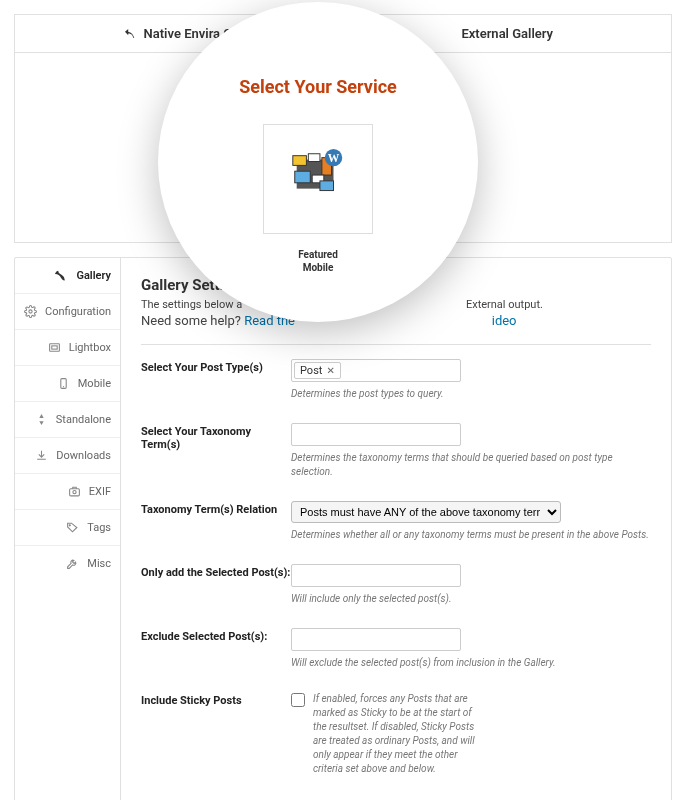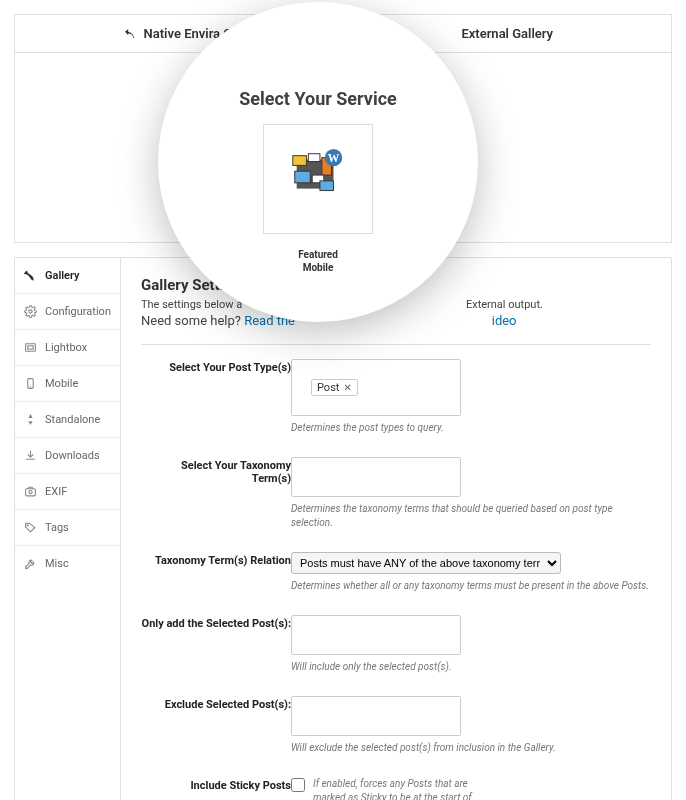--- a/index.html
+++ b/index.html
@@ -4,45 +4,45 @@
   <style>
     * { box-sizing: border-box; margin: 0; padding: 0; }
     body { font-family: -apple-system, BlinkMacSystemFont, "Segoe UI", Roboto, sans-serif; background: #fff; width: 686px; height: 800px; overflow: hidden; position: relative; color: #222; }
     .top-tabs { display: flex; border: 1px solid #e0e0e0; margin: 14px 14px 0 14px; }
     .top-tab { flex: 1; text-align: center; padding: 11px 0; font-size: 13px; font-weight: 600; color: #333; cursor: pointer; border-right: 1px solid #e0e0e0; }
     .top-tab:last-child { border-right: none; }
     .leaf-icon { display: inline-block; width: 11px; height: 11px; margin-right: 4px; vertical-align: -1px; }
     .main-box { border: 1px solid #e0e0e0; border-top: none; margin: 0 14px; height: 190px; }
     .lower-panel { display: flex; margin: 14px; border: 1px solid #e0e0e0; border-radius: 2px; }
     .sidebar { width: 106px; border-right: 1px solid #e0e0e0; }
-    .side-item { display: flex; align-items: center; gap: 8px; padding: 11px 9px; font-size: 11px; color: #666; border-bottom: 1px solid #eee; cursor: pointer; }
+    .side-item { display: flex; align-items: center; gap: 8px; padding: 11px 9px; font-size: 11px; color: #666; border-bottom: 1px solid #eee; cursor: pointer; justify-content: flex-end; }
     .side-item.active { color: #222; font-weight: 600; }
     .side-item .sicon { width: 13px; height: 13px; flex-shrink: 0; color: #888; }
     .side-item.active .sicon { color: #333; }
     .content { flex: 1; padding: 18px 20px; }
     .settings-heading { font-size: 15px; font-weight: 700; color: #333; margin-bottom: 4px; }
     .settings-desc { font-size: 11px; color: #444; margin-bottom: 2px; }
     .settings-help { font-size: 13px; color: #444; }
     .settings-help a { color: #0073aa; text-decoration: none; }
     .divider { border: none; border-top: 1px solid #e0e0e0; margin: 16px 0 14px 0; }
     .query-heading { font-size: 13px; font-style: italic; font-weight: 600; color: #333; margin-bottom: 16px; }
     .field-row { display: flex; margin-bottom: 22px; }
-    .field-label { width: 150px; font-size: 11px; font-weight: 700; color: #222; padding-top: 2px; text-align: right; }
+    .field-label { width: 150px; font-size: 11px; font-weight: 700; color: #222; padding-top: 2px; }
     .field-control { flex: 1; }
-    .tag-input { width: 170px; border: 1px solid #ccc; border-radius: 2px; padding: 19px; min-height: 23px; background: #fff; display: flex; align-items: center; }
+    .tag-input { width: 170px; border: 1px solid #ccc; border-radius: 2px; padding: 2px; min-height: 23px; background: #fff; display: flex; align-items: center; }
     .tag-chip { display: inline-flex; align-items: center; background: #fff; border: 1px solid #ccc; border-radius: 2px; padding: 1px 5px; font-size: 11px; color: #333; }
     .tag-x { margin-left: 4px; font-size: 10px; cursor: pointer; color: #666; }
     .field-hint { font-size: 10px; font-style: italic; color: #777; margin-top: 5px; line-height: 1.4; }
     .select-input { width: 270px; height: 22px; font-size: 11px; border: 1px solid #bbb; border-radius: 3px; background: #f5f5f5; padding: 0 4px; }
     .checkbox-row { display: flex; gap: 8px; }
     .checkbox-row input[type=checkbox] { width: 14px; height: 14px; margin-top: 1px; }
     .checkbox-hint { font-size: 10px; font-style: italic; color: #777; max-width: 170px; line-height: 1.4; }
 
     .magnifier { position: absolute; top: 2px; left: 158px; width: 320px; height: 320px; border-radius: 50%; background: #fff; box-shadow: 0 10px 40px rgba(0,0,0,0.25); display: flex; flex-direction: column; align-items: center; justify-content: center; z-index: 50; }
-    .mag-title { font-size: 18px; font-weight: 700; color: #404040; position: absolute; top: 86px; }
+    .mag-title { font-size: 18px; font-weight: 700; color: #c2410c; position: absolute; top: 74px; }
     .mag-card { width: 110px; height: 110px; border: 1px solid #ddd; display: flex; align-items: center; justify-content: center; position: absolute; top: 122px; cursor: pointer; }
     .mag-label { position: absolute; top: 246px; font-size: 10px; font-weight: 700; color: #333; text-align: center; line-height: 1.3; }
   </style>
 </head>
 <body>
 
 <div class="top-tabs">
   <div class="top-tab">
     <span class="leaf-icon">
       <svg viewBox="0 0 24 24" fill="#333">

